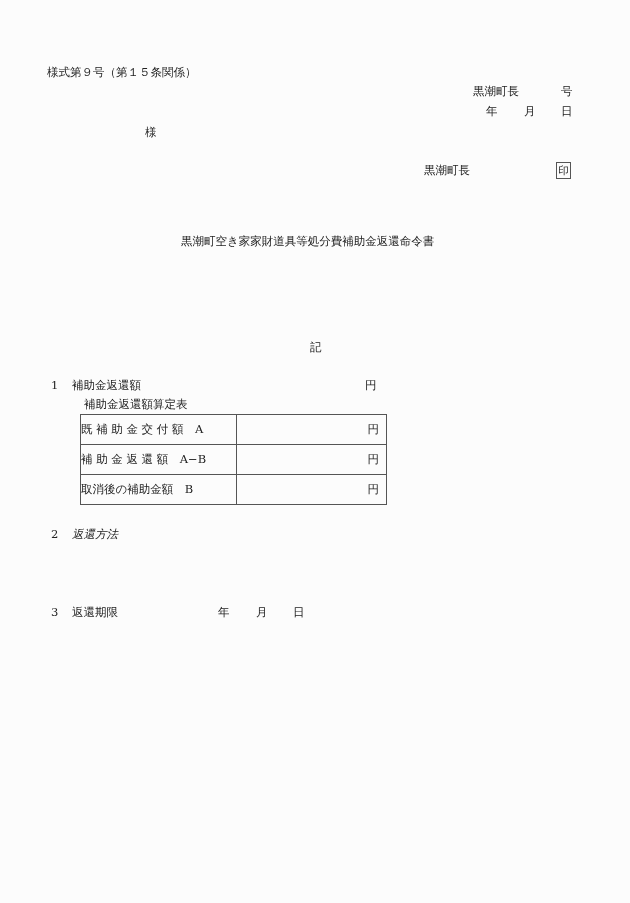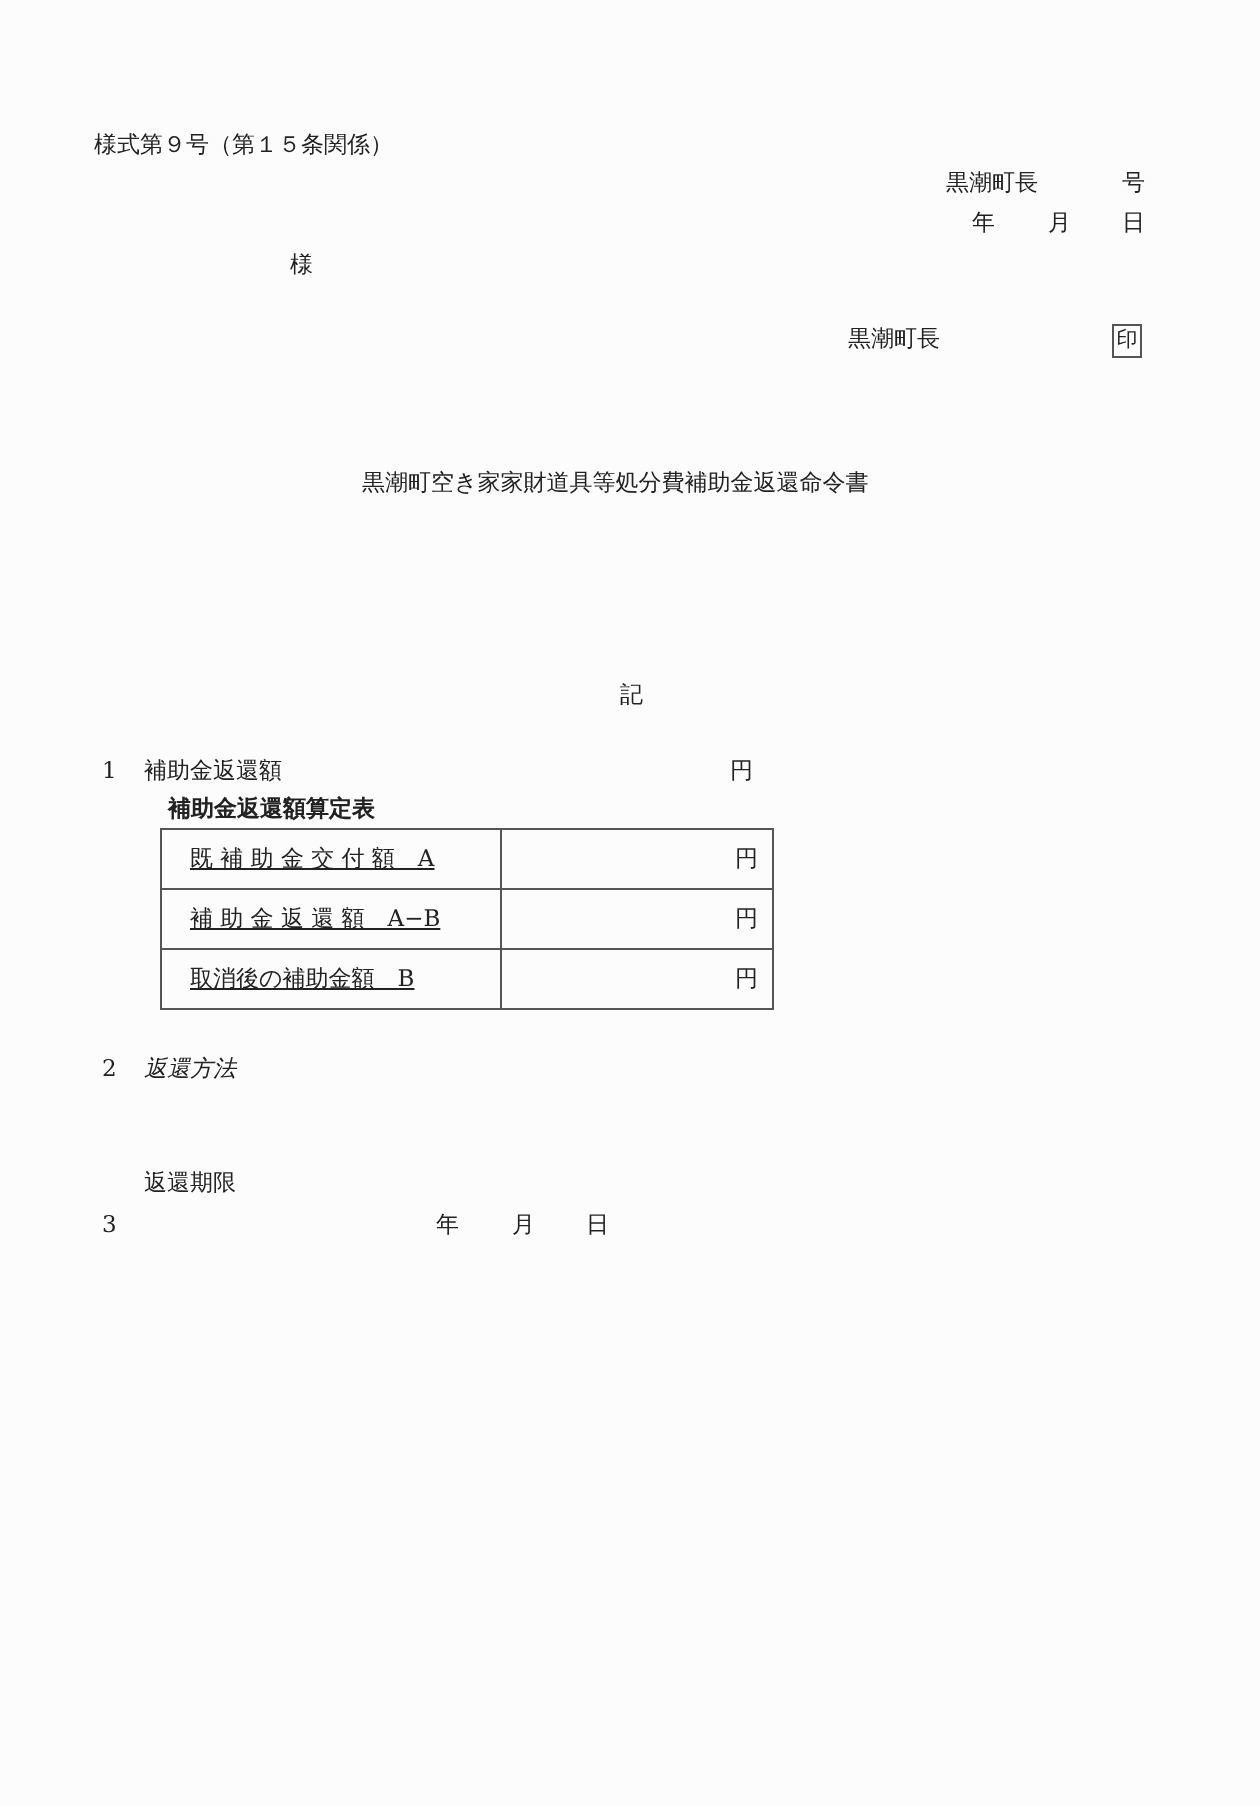--- a/index.html
+++ b/index.html
@@ -38,48 +38,47 @@
       position: absolute;
       left: 47px; top: 263px;
       width: 540px;
       line-height: 18.5px;
       white-space: pre;
     }
     .ki { left: 310px; top: 342px; }
     .item1-num { left: 51px; top: 380px; }
     .item1-label { left: 72px; top: 380px; }
     .item1-yen { left: 365px; top: 380px; }
-    .table-caption { left: 84px; top: 399px; font-weight: bold; }
+    .table-caption { left: 84px; top: 399px; }
     .calc-table {
       position: absolute;
       left: 80px; top: 414px;
       width: 307px;
       border-collapse: collapse;
     }
     .calc-table td {
       border: 1px solid #555;
       height: 29px;
       padding: 0;
       font-size: 11.5px;
       vertical-align: middle;
     }
     .calc-table td.lbl {
       width: 155px;
-      padding-left: 14px;
+      padding-left: 0;
       white-space: pre;
-      text-decoration: underline;
     }
     .calc-table td.val {
       text-align: right;
       padding-right: 7px;
     }
     .item2-num { left: 51px; top: 529px; }
     .item2-label { left: 72px; top: 529px; font-style: italic; }
     .item3-num { left: 51px; top: 607px; }
-    .item3-label { left: 72px; top: 586px; }
+    .item3-label { left: 72px; top: 607px; }
     .item3-year { left: 218px; top: 607px; }
     .item3-month { left: 256px; top: 607px; }
     .item3-day { left: 293px; top: 607px; }
   </style>
 </head>
 <body>
 
 <div>
 
   <span class="abs form-no">様式第９号（第１５条関係）</span>

